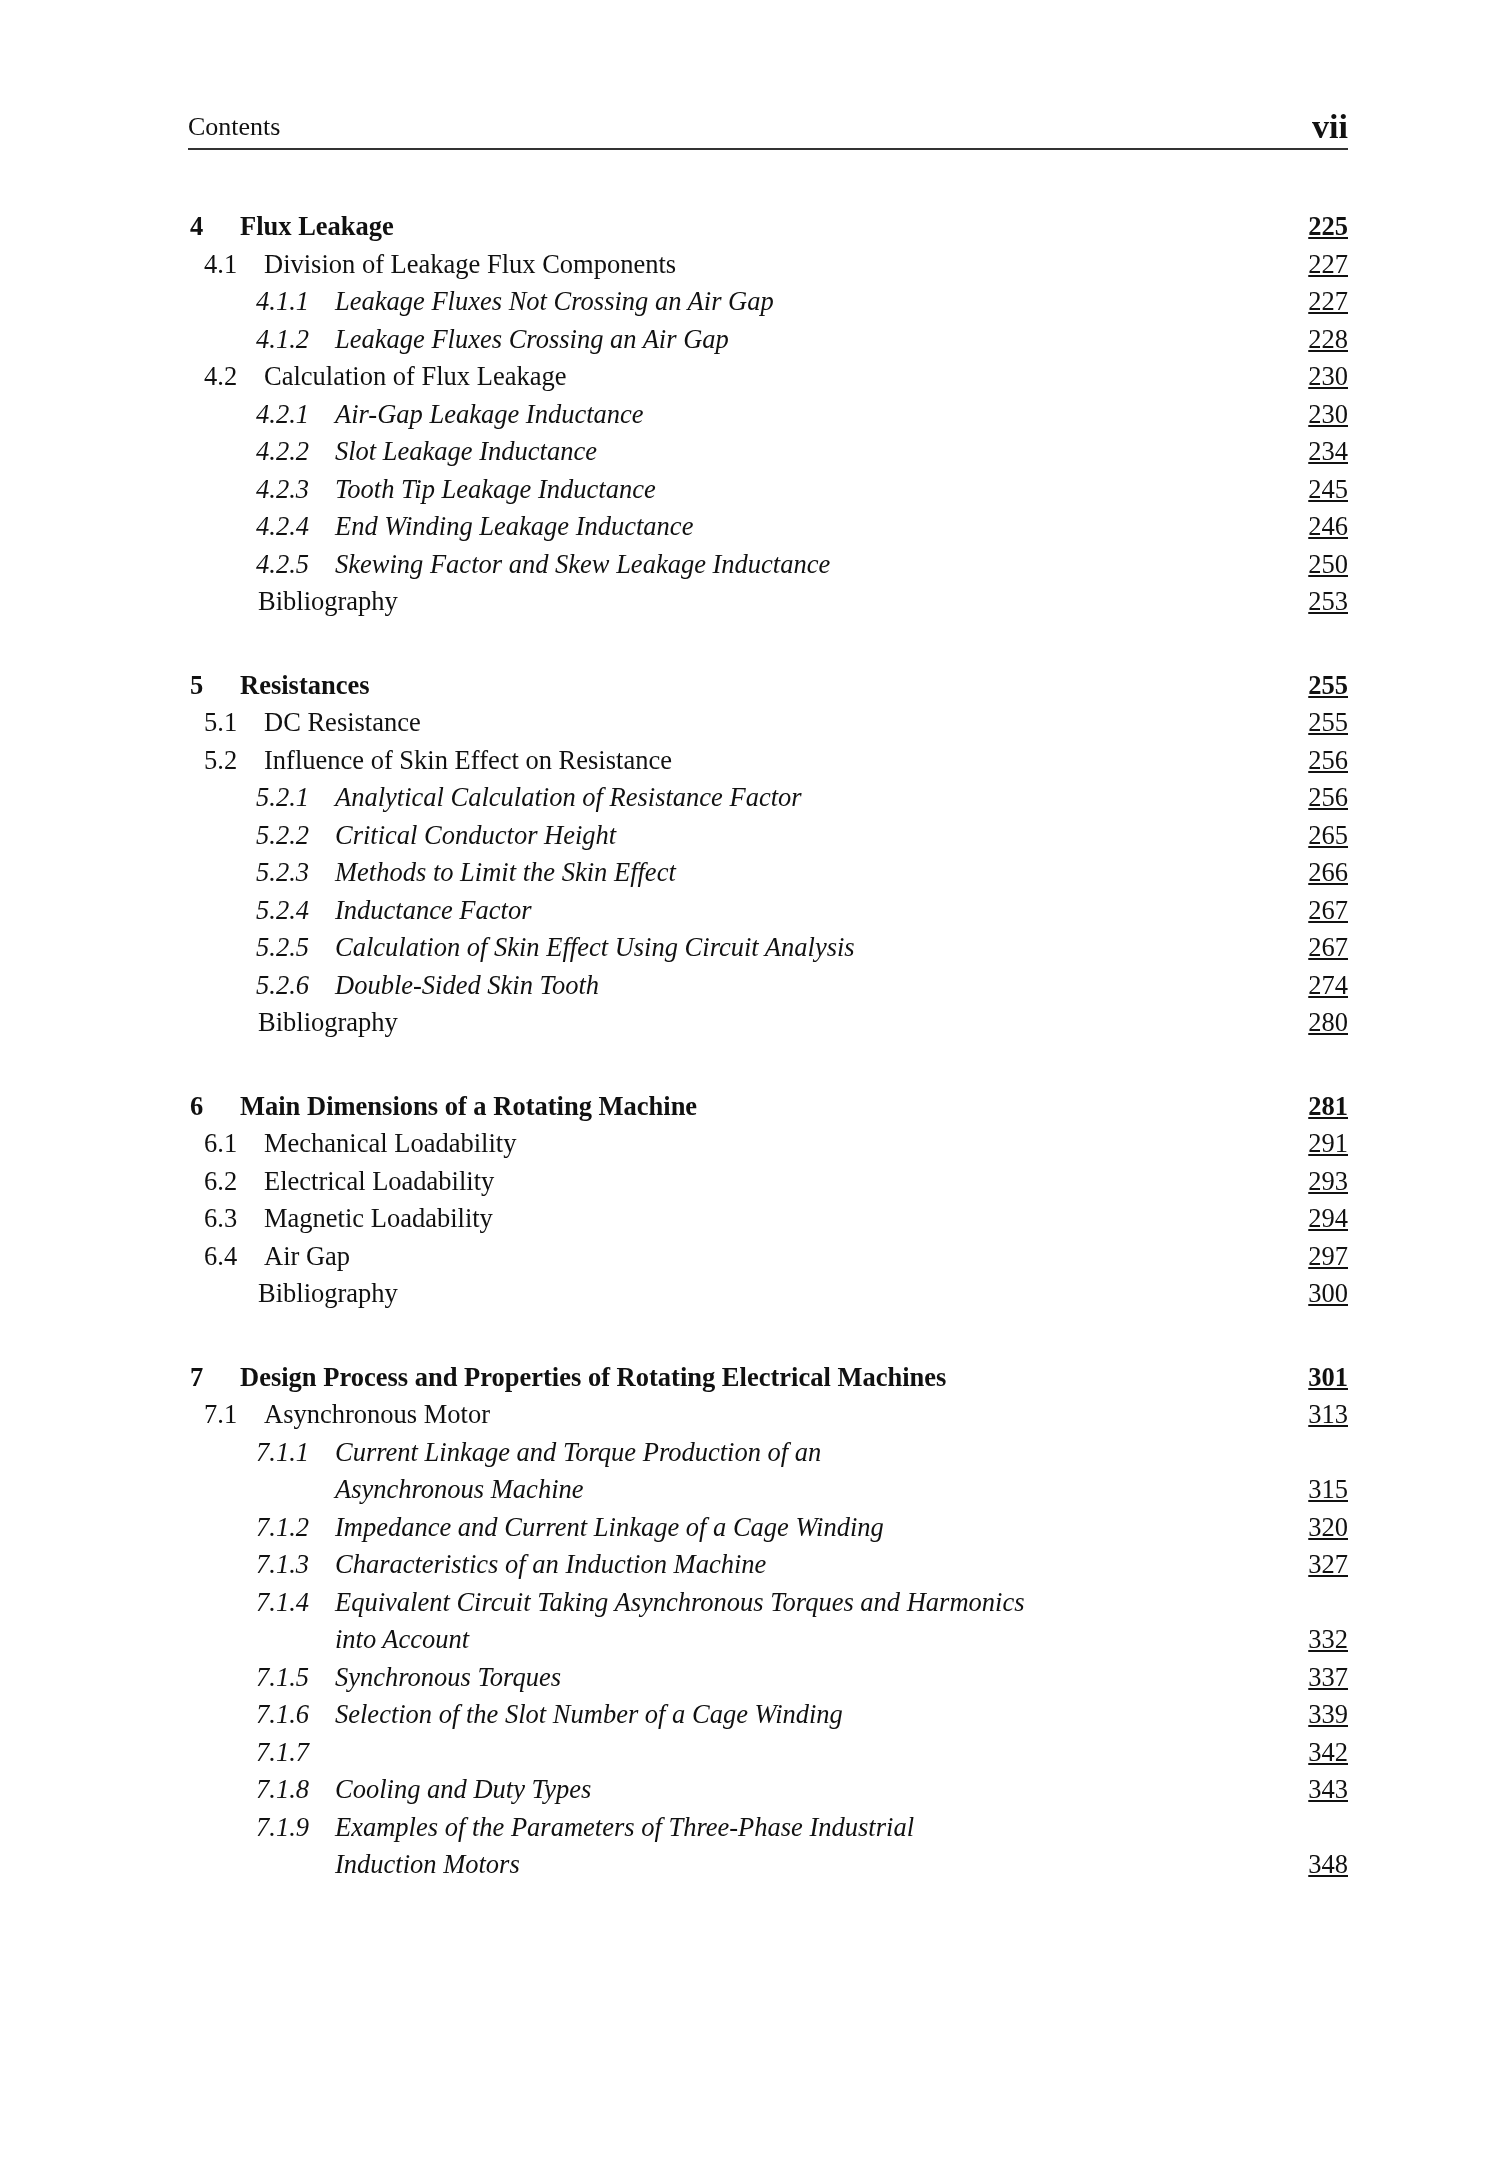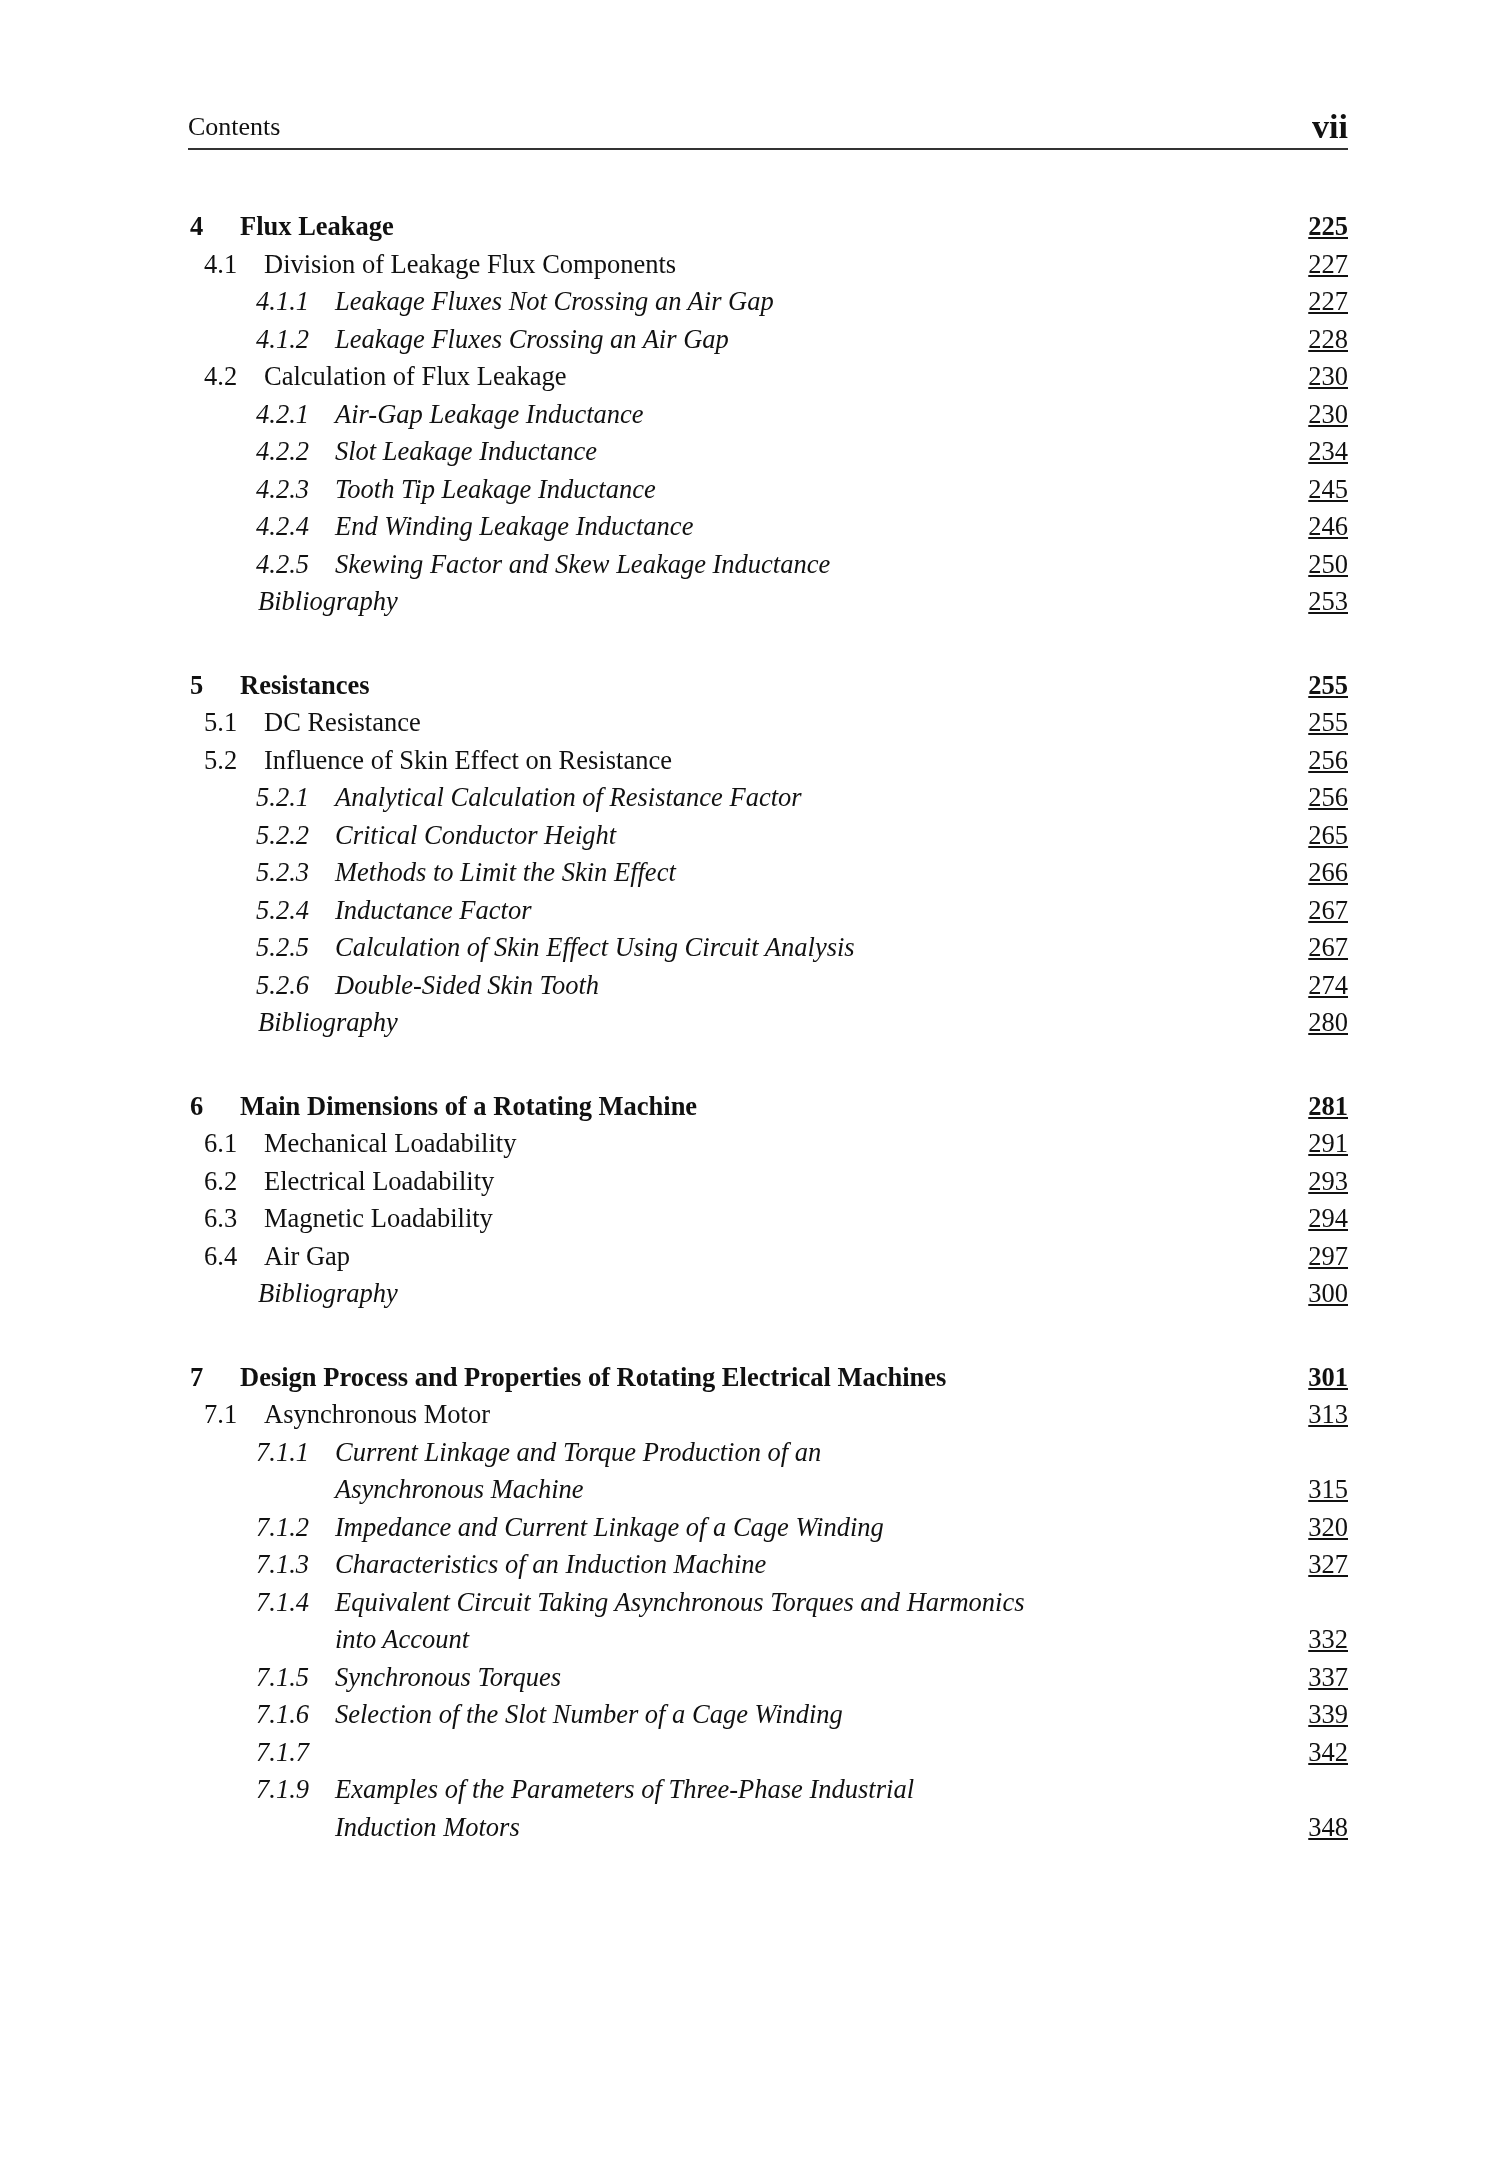--- a/index.html
+++ b/index.html
@@ -17,21 +17,21 @@
   .row .page { position: absolute; right: 0; top: 0; text-decoration: underline; }
   .row.ch { font-weight: bold; }
   .row.ch .num { left: 2px; }
   .row.ch .label { left: 52px; }
   .row.sec .num { left: 16px; }
   .row.sec .label { left: 76px; }
   .row.sub { font-style: italic; }
   .row.sub .num { left: 68px; }
   .row.sub .label { left: 147px; }
   .row.sub .page { font-style: normal; }
-  .row.bib .label { left: 70px; font-style: italic; }
+  .row.bib .label { left: 70px; }
   .row.cont { font-style: italic; }
   .row.cont .label { left: 147px; }
   .row.cont .page { font-style: normal; }
 </style>
 </head>
 <body>
 
 <div class="running-head">
   <span class="title">Contents</span>
   <span class="folio">vii</span>
@@ -229,20 +229,25 @@
       <div class="row sub">
         <span class="num">7.1.6</span>
         <span class="label">Selection of the Slot Number of a Cage Winding</span>
         <span class="page">339</span>
       </div>
       <div class="row sub">
         <span class="num">7.1.7</span>
         <span class="page">342</span>
       </div>
       <div class="row sub">
+        <span class="num">7.1.8</span>
+        <span class="label">Cooling and Duty Types</span>
+        <span class="page">343</span>
+      </div>
+      <div class="row sub">
         <span class="num">7.1.9</span>
         <span class="label">Examples of the Parameters of Three-Phase Industrial</span>
         <span class="page"></span>
       </div>
       <div class="row cont">
         <span class="num"></span>
         <span class="label">Induction Motors</span>
         <span class="page">348</span>
       </div>
     </div>

